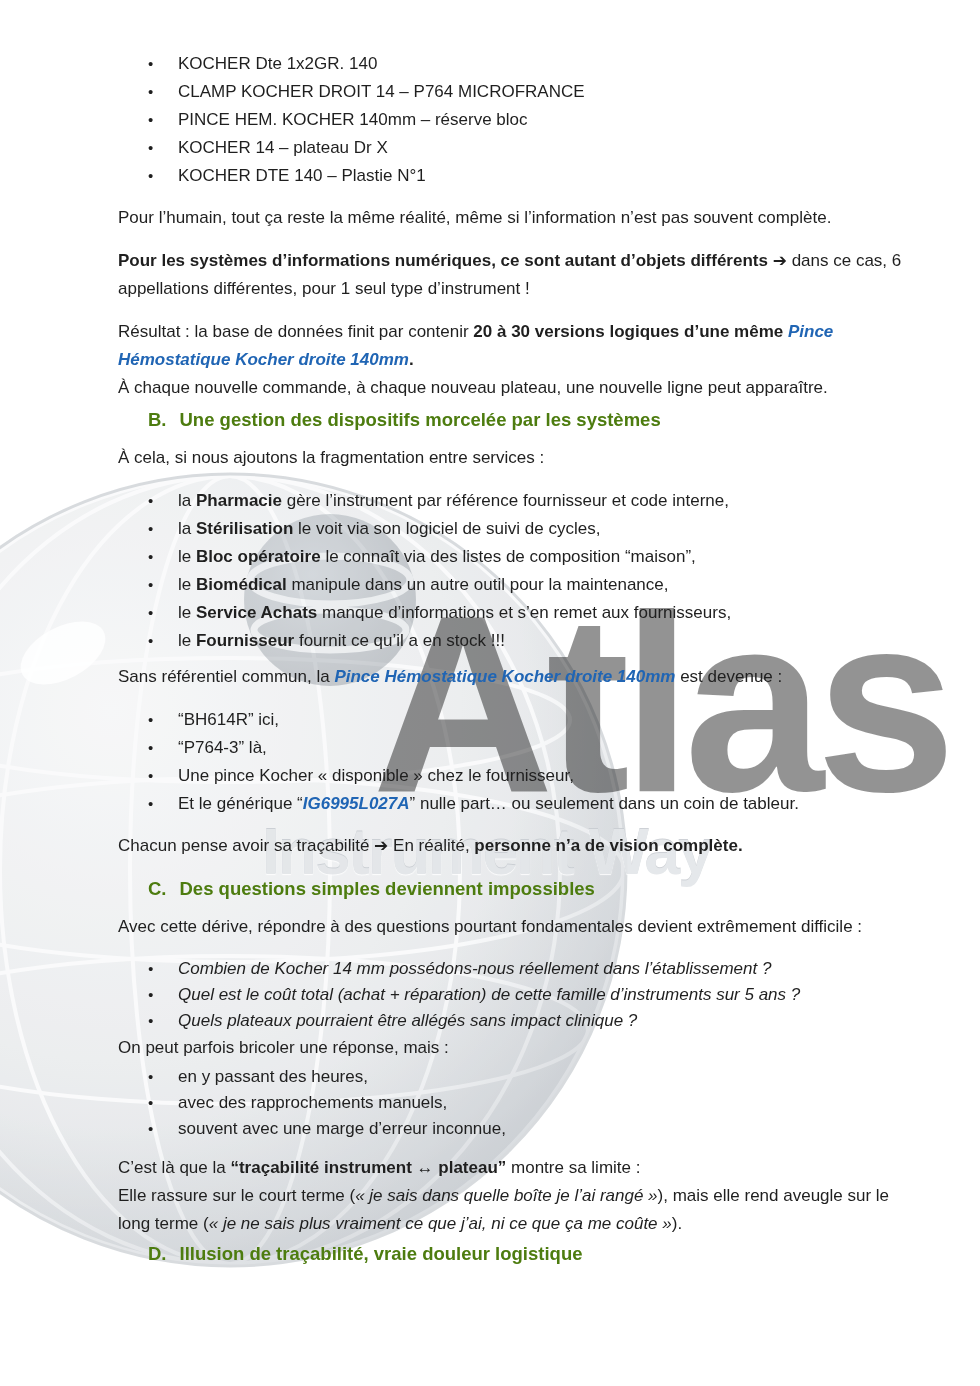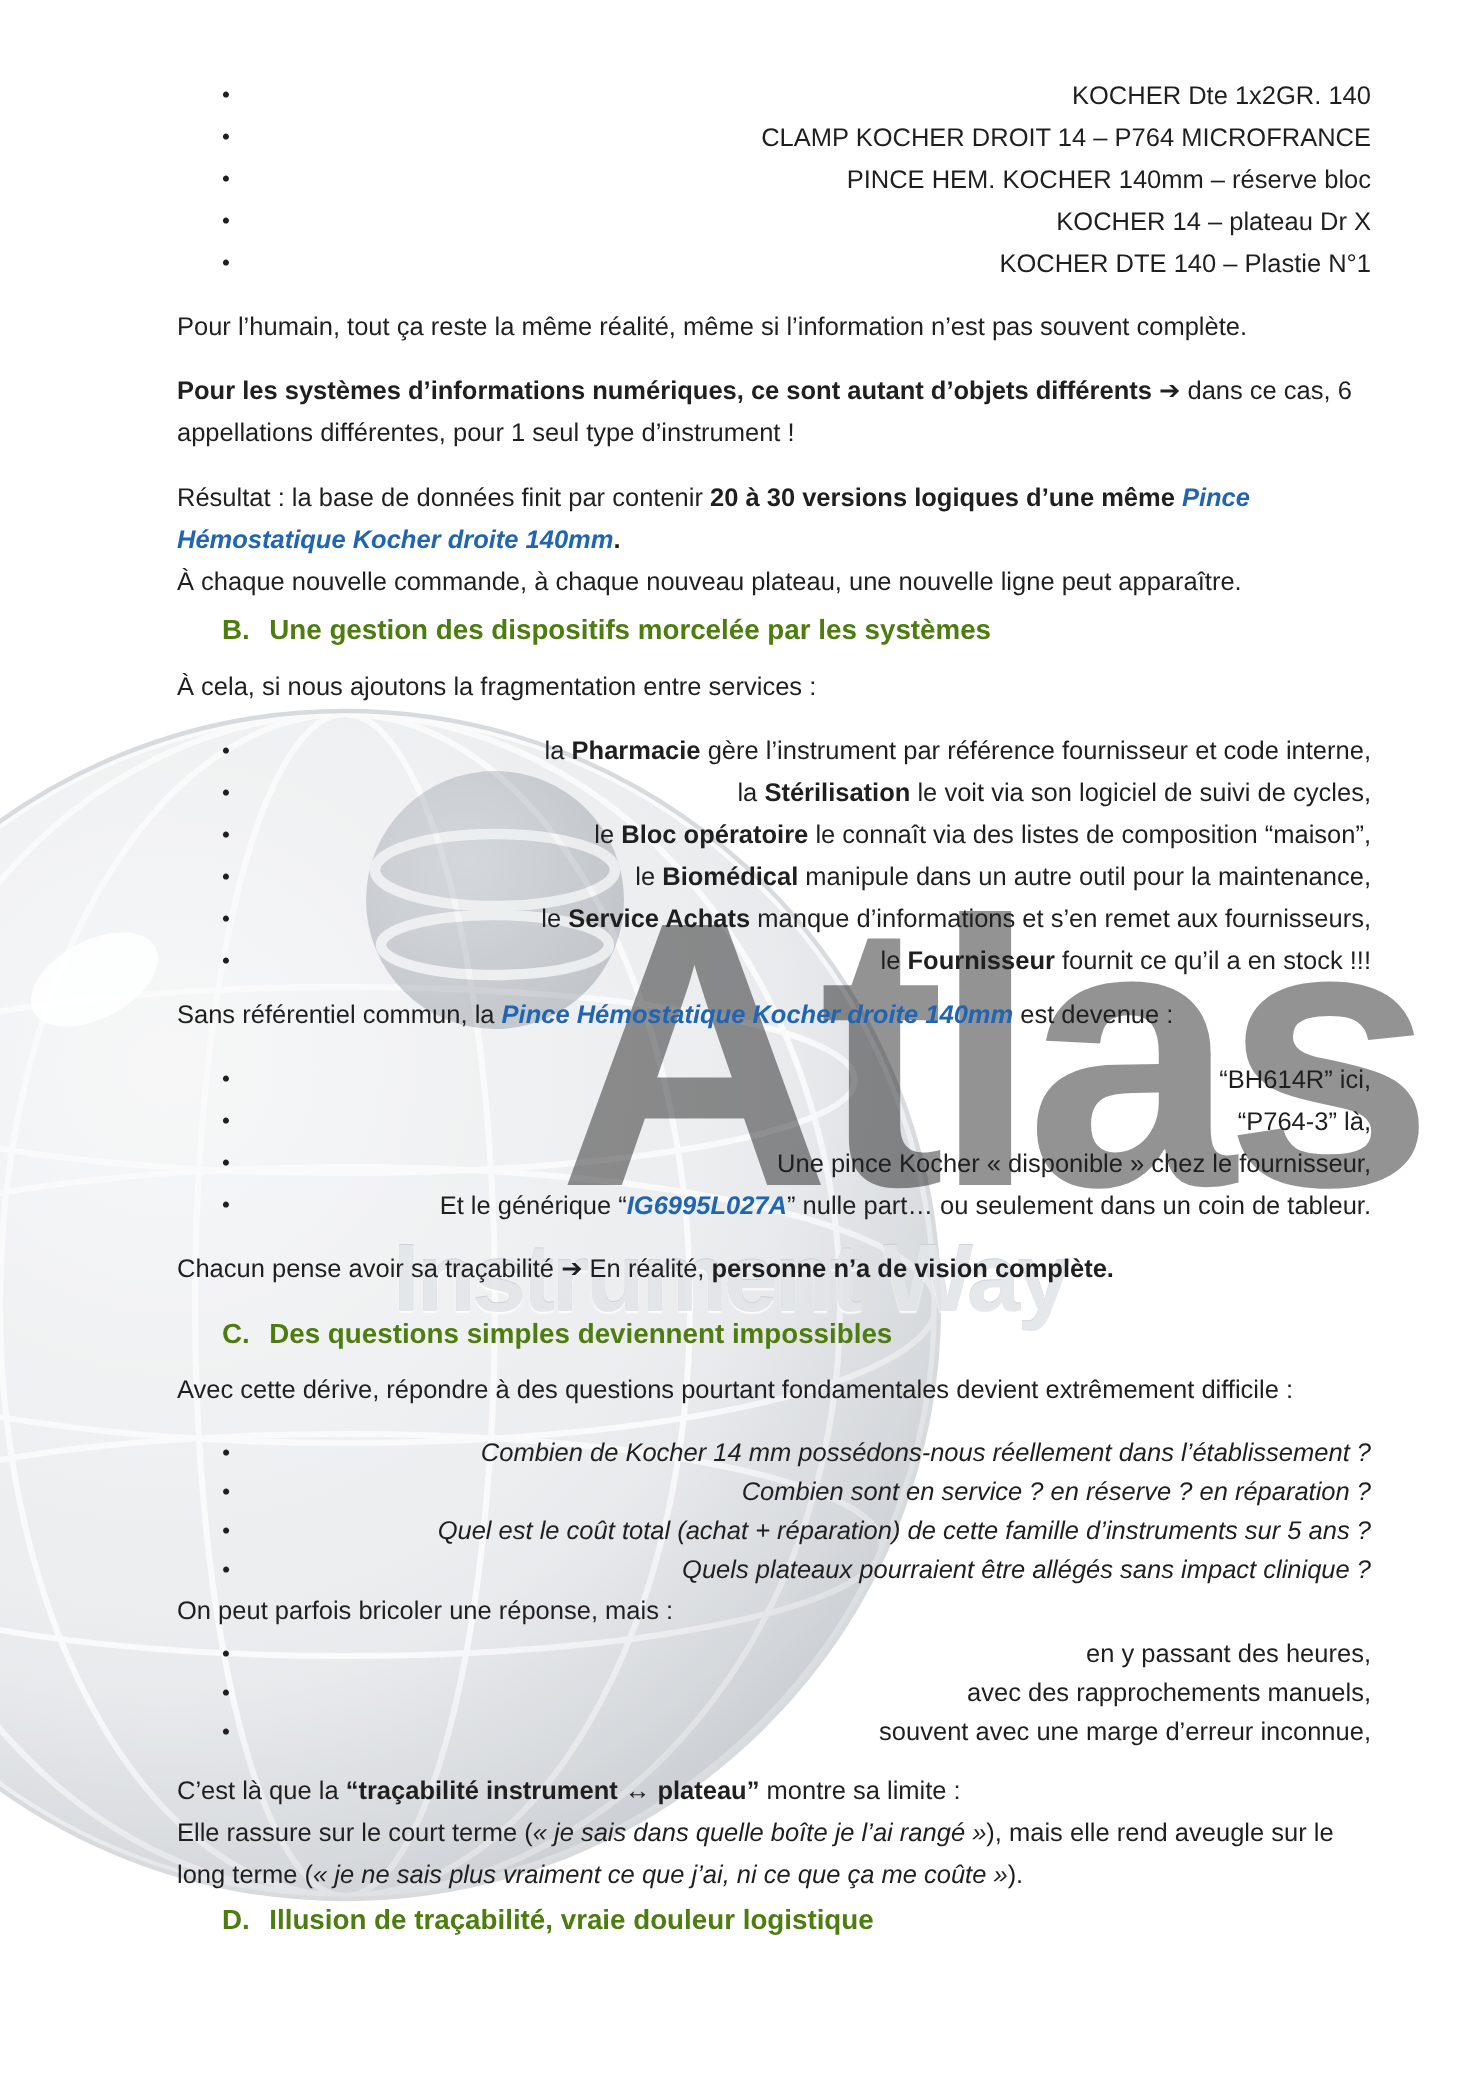--- a/index.html
+++ b/index.html
@@ -18,21 +18,21 @@
   }
   .wm-tagline{
     position:absolute;left:262px;top:806px;
     font-size:64px;line-height:92px;font-weight:bold;letter-spacing:-2px;
     color:#e3e6e9;text-shadow:0 -1px 0 #c9cdd2,0 1px 1px #ffffff;opacity:.9;
   }
   
   .content{position:absolute;inset:0;z-index:1;box-sizing:border-box;padding:50px 66px 0 118px;}
   p{margin:0 0 15px 0;}
   ul{list-style:none;margin:0 0 14px 0;padding:0;}
-  li{position:relative;padding-left:60px;text-align:right;}
+  li{position:relative;padding-left:60px;}
   li::before{content:"•";position:absolute;left:30px;top:0;font-size:15px;color:#1f1f1f;}
   .b{font-weight:bold;}
   .it{font-style:italic;}
   .accent{color:#2065b4;font-weight:bold;font-style:italic;}
   h2{
     font-size:18.5px;line-height:28px;font-weight:bold;color:#4d7c0f;
     margin:4px 0 10px 0;padding-left:30px;
   }
   h2 .h-num{display:inline-block;margin-right:13px;}
   .alias-list{margin-bottom:14px;}
@@ -134,21 +134,20 @@
     </ul>
 
     <p><span>Chacun pense avoir sa traçabilité </span><span class="b">➔</span><span> En réalité, </span><span class="b">personne n’a de vision complète.</span></p>
 
     <h2 class="h-c"><span class="h-num">C.</span><span>Des questions simples deviennent impossibles</span></h2>
 
     <p>Avec cette dérive, répondre à des questions pourtant fondamentales devient extrêmement difficile :</p>
 
     <ul class="questions-list">
       <li>Combien de Kocher 14 mm possédons-nous réellement dans l’établissement ?</li>
-      <li>Combien sont en service ? en réserve ? en réparation ?</li>
       <li>Quel est le coût total (achat + réparation) de cette famille d’instruments sur 5 ans ?</li>
       <li>Quels plateaux pourraient être allégés sans impact clinique ?</li>
     </ul>
 
     <p class="p-bricoler">On peut parfois bricoler une réponse, mais :</p>
 
     <ul class="workaround-list">
       <li>en y passant des heures,</li>
       <li>avec des rapprochements manuels,</li>
       <li>souvent avec une marge d’erreur inconnue,</li>

